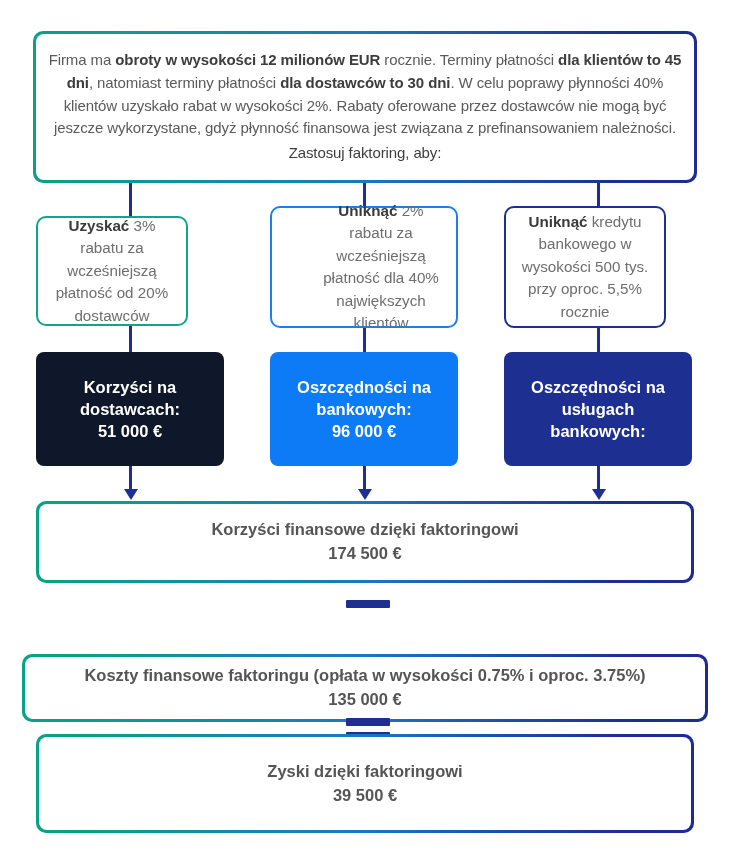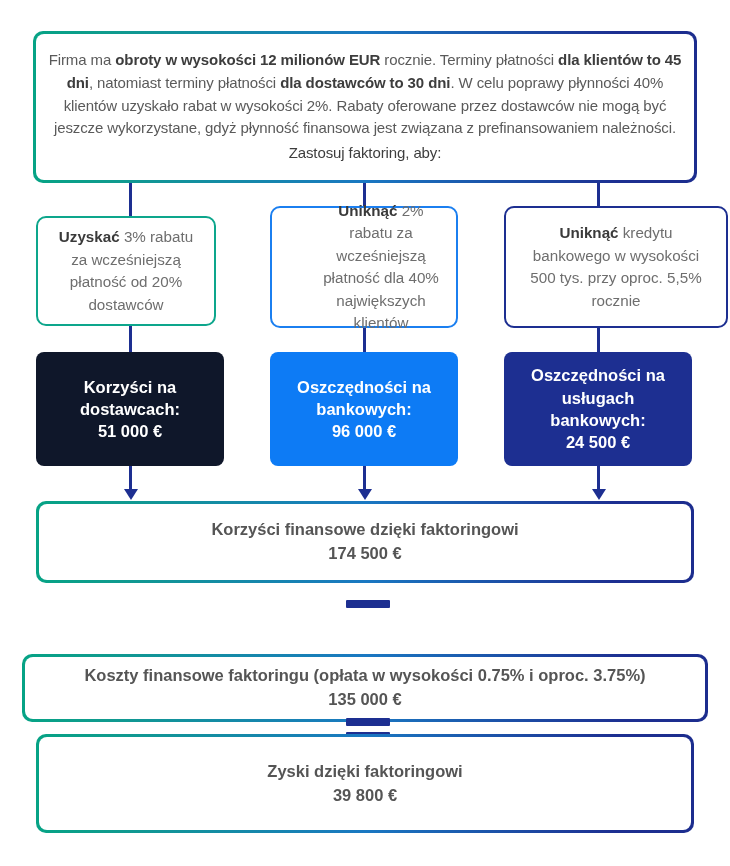--- a/index.html
+++ b/index.html
@@ -132,33 +132,33 @@
         <span>Firma ma </span><b>obroty w wysokości 12 milionów EUR</b><span> rocznie. Terminy płatności </span><b>dla klientów to 45 dni</b><span>, natomiast terminy płatności </span><b>dla dostawców to 30 dni</b><span>. W celu poprawy płynności 40% klientów uzyskało rabat w wysokości 2%. Rabaty oferowane przez dostawców nie mogą być jeszcze wykorzystane, gdyż płynność finansowa jest związana z prefinansowaniem należności.</span>
       </div>
       <div class="intro-text" style="font-weight:normal;color:#3d3d3d;margin-top:2px;">Zastosuj faktoring, aby:</div>
     </div>
   </div>
 
   <div class="vline" style="left:129px; top:183px; height:34px;"></div>
   <div class="vline" style="left:363px; top:183px; height:34px;"></div>
   <div class="vline" style="left:597px; top:183px; height:34px;"></div>
 
-  <div class="sbox" style="left:36px; top:216px; width:180px; height:110px; border:2.5px solid #0da68c;">
+  <div class="sbox" style="left:36px; top:216px; width:152px; height:110px; border:2.5px solid #0da68c;">
     <div class="sub-text">
       <b>Uzyskać</b><span> 3% rabatu za wcześniejszą płatność od 20% dostawców</span>
     </div>
   </div>
 
   <div class="sbox" style="left:270px; top:206px; width:188px; height:122px; border:2.5px solid #1b7ff0;padding-left:48px;">
     <div class="sub-text">
       <b>Uniknąć</b><span> 2% rabatu za wcześniejszą płatność dla 40% największych klientów</span>
     </div>
   </div>
 
-  <div class="sbox" style="left:504px; top:206px; width:224px; height:122px; border:2.5px solid #1d2f91;">
+  <div class="sbox" style="left:504px; top:206px; width:162px; height:122px; border:2.5px solid #1d2f91;">
     <div class="sub-text">
       <b>Uniknąć</b><span> kredytu bankowego w wysokości 500 tys. przy oproc. 5,5% rocznie</span>
     </div>
   </div>
 
   <div class="vline" style="left:129px; top:326px; height:26px;"></div>
   <div class="vline" style="left:363px; top:328px; height:24px;"></div>
   <div class="vline" style="left:597px; top:328px; height:24px;"></div>
 
   <div class="fbox" style="left:36px; top:352px; width:188px; height:114px; background:#0f172a;">
@@ -174,21 +174,20 @@
       <div>Oszczędności na</div>
       <div>bankowych:</div>
       <div>96 000 €</div>
     </div>
   </div>
 
   <div class="fbox" style="left:504px; top:352px; width:188px; height:114px; background:#1d2f91;">
     <div>
       <div>Oszczędności na</div>
       <div>usługach bankowych:</div>
-      <div>24 500 €</div>
     </div>
   </div>
 
   <div class="vline" style="left:129px; top:466px; height:24px;"></div>
   <div class="arrow-head" style="left:123.5px; top:489px;"></div>
 
   <div class="vline" style="left:363px; top:466px; height:24px;"></div>
   <div class="arrow-head" style="left:357.5px; top:489px;"></div>
 
   <div class="vline" style="left:597px; top:466px; height:24px;"></div>
@@ -209,17 +208,17 @@
       <div class="result-text">135 000 €</div>
     </div>
   </div>
 
   <div class="opsign" style="left:346px; top:718px; width:44px; height:8px;"></div>
   <div class="opsign" style="left:346px; top:732px; width:44px; height:8px;"></div>
 
   <div class="gbox" style="left:36px; top:734px; width:658px; height:99px;">
     <div class="inner">
       <div class="result-text">Zyski dzięki faktoringowi</div>
-      <div class="result-text">39 800 €</div>
+      <div class="result-text">39 500 €</div>
     </div>
   </div>
 
 </div>
 
 </body></html>

